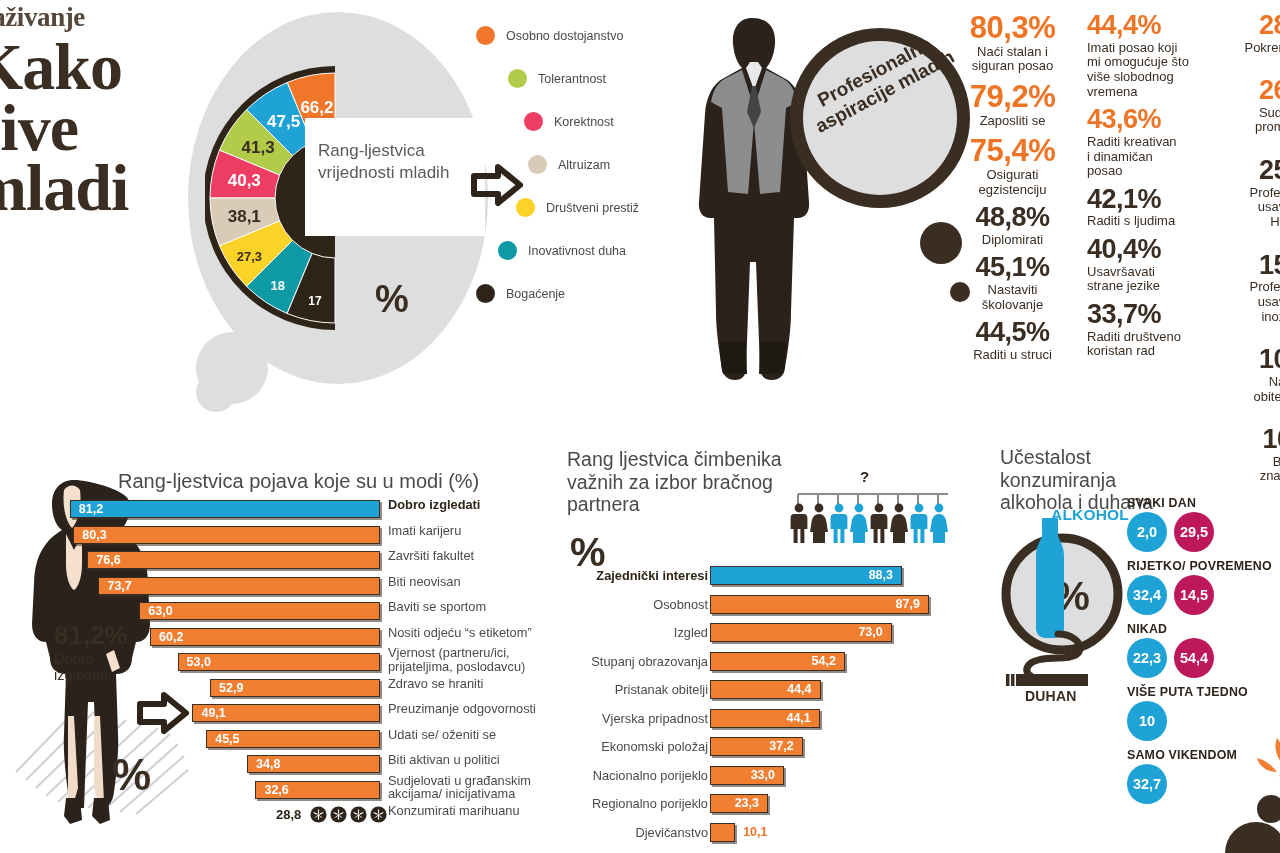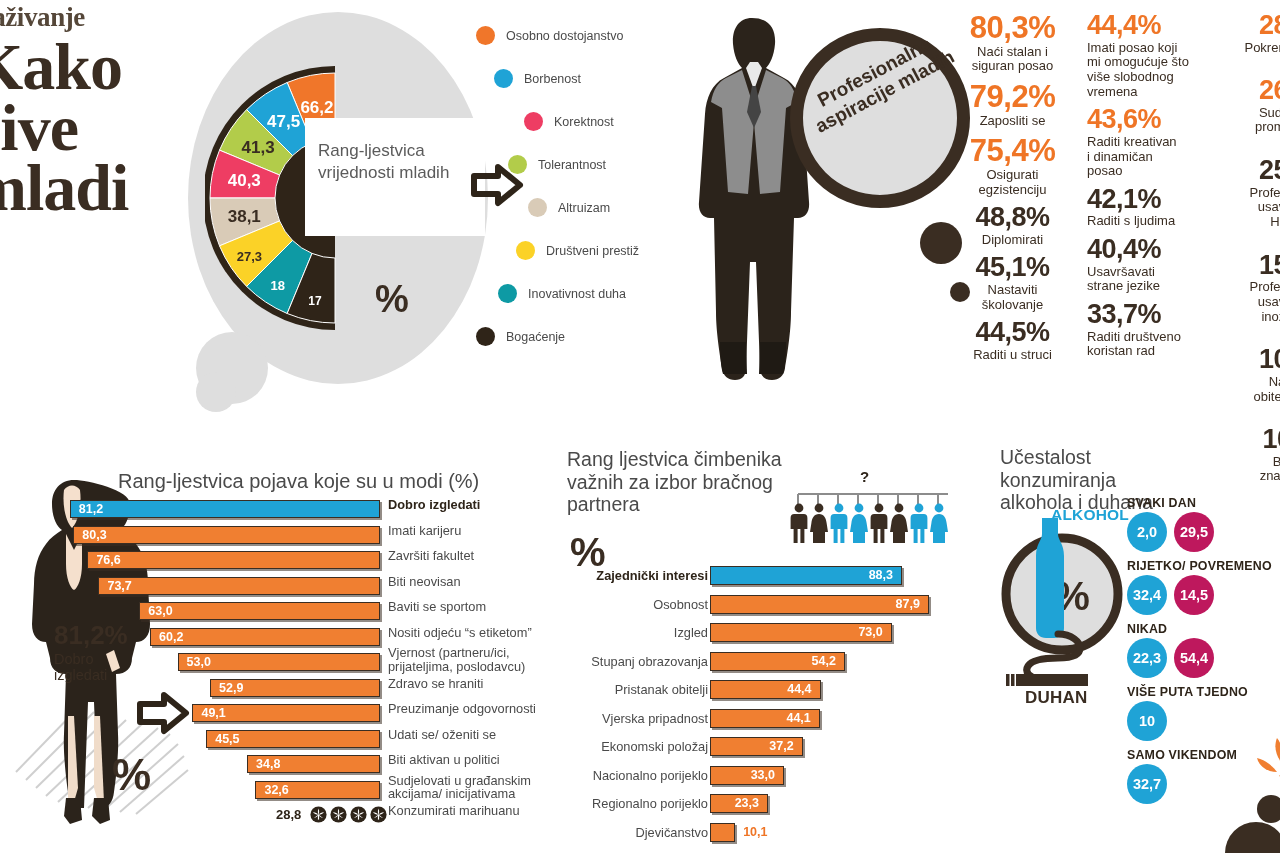--- a/index.html
+++ b/index.html
@@ -131,21 +131,21 @@
   }
   .p-bar.hl{background:#1fa3d6;}
   .p-val{position:absolute;right:8px;top:1px;color:#fff;font-size:12.5px;font-weight:700;}
   .p-val.out{right:auto;color:#ef7526;}
 
   
   #alc{left:995px;top:440px;width:285px;height:413px;}
   #alc-title{left:5px;top:6px;font-size:19.5px;line-height:1.16;color:#4a4a4a;width:190px;}
   #alc-icon{left:5px;top:72px;width:140px;height:190px;}
   #alc-word{left:56px;top:66px;font-size:15.5px;font-weight:700;color:#1fa3d6;letter-spacing:.2px;}
-  #duhan-word{left:30px;top:248px;font-size:17px;font-weight:700;color:#3a2d22;letter-spacing:.2px;}
+  #duhan-word{left:30px;top:248px;font-size:14px;font-weight:700;color:#3a2d22;letter-spacing:.2px;}
   #alc-groups{left:132px;top:56px;width:155px;}
   .alc-g{margin-bottom:7px;}
   .alc-g .gl{font-size:12.4px;font-weight:700;color:#2e2419;letter-spacing:.2px;margin-bottom:2px;}
   .alc-circles{display:flex;align-items:center;gap:7px;}
   .alc-c{
     width:40px;height:40px;border-radius:50%;display:flex;align-items:center;
     justify-content:center;color:#fff;font-size:14.5px;font-weight:700;
   }
   .alc-c.blue{background:#1fa3d6;}
   .alc-c.dark{background:#be185d;}
@@ -202,31 +202,27 @@
 
   <svg class="abs arrow-ico" style="left:470px;top:162px;" width="56" height="46" viewBox="0 0 56 46">
     <path d="M4 14 h24 v-9 l22 18 l-22 18 v-9 h-24 z" fill="none" stroke="#2e2419" stroke-width="6" stroke-linejoin="round"></path>
   </svg>
 
   <div class="abs" id="legend">
       <div class="legend-row" style="padding-left: 0px;">
         <span class="legend-dot" style="background: rgb(240, 118, 42);"></span>
         <span class="legend-label">Osobno dostojanstvo</span>
       </div>
-      <div class="legend-row" style="padding-left: 18px;">
-        <span class="legend-dot" style="background: rgb(31, 163, 214);"></span>
-        <span class="legend-label">Borbenost</span>
+      <div class="legend-row" style="padding-left: 32px;">
+        <span class="legend-dot" style="background: rgb(178, 204, 74);"></span>
+        <span class="legend-label">Tolerantnost</span>
       </div>
       <div class="legend-row" style="padding-left: 48px;">
         <span class="legend-dot" style="background: rgb(238, 61, 99);"></span>
         <span class="legend-label">Korektnost</span>
-      </div>
-      <div class="legend-row" style="padding-left: 32px;">
-        <span class="legend-dot" style="background: rgb(178, 204, 74);"></span>
-        <span class="legend-label">Tolerantnost</span>
       </div>
       <div class="legend-row" style="padding-left: 52px;">
         <span class="legend-dot" style="background: rgb(217, 203, 183);"></span>
         <span class="legend-label">Altruizam</span>
       </div>
       <div class="legend-row" style="padding-left: 40px;">
         <span class="legend-dot" style="background: rgb(251, 210, 39);"></span>
         <span class="legend-label">Društveni prestiž</span>
       </div>
       <div class="legend-row" style="padding-left: 22px;">

